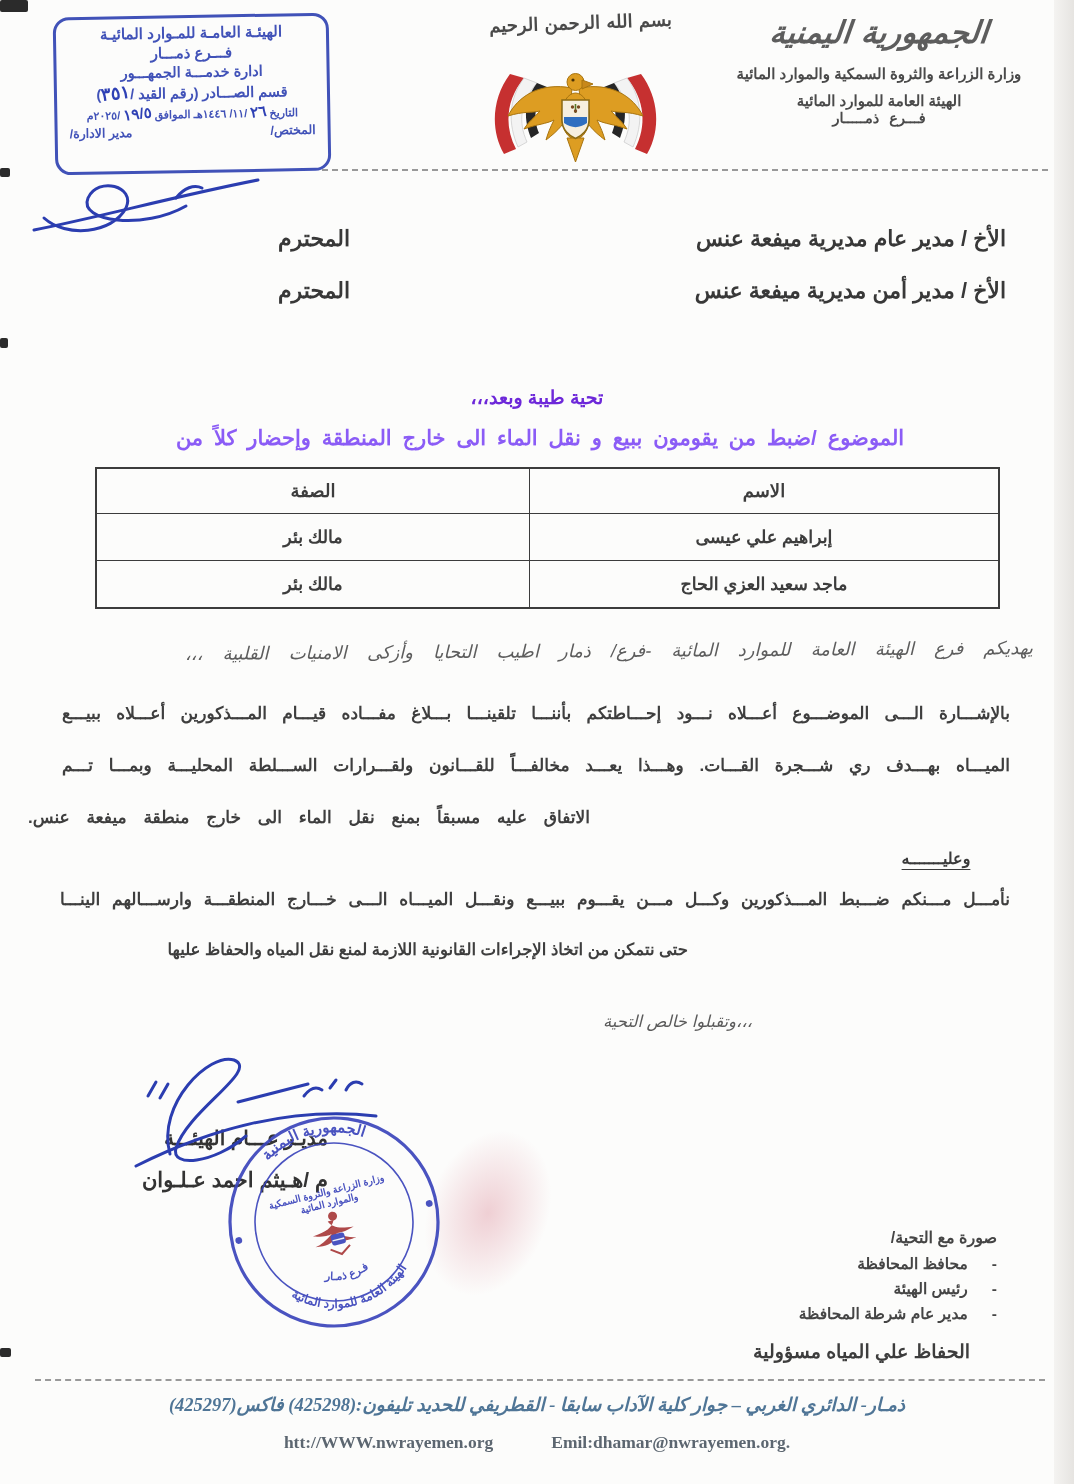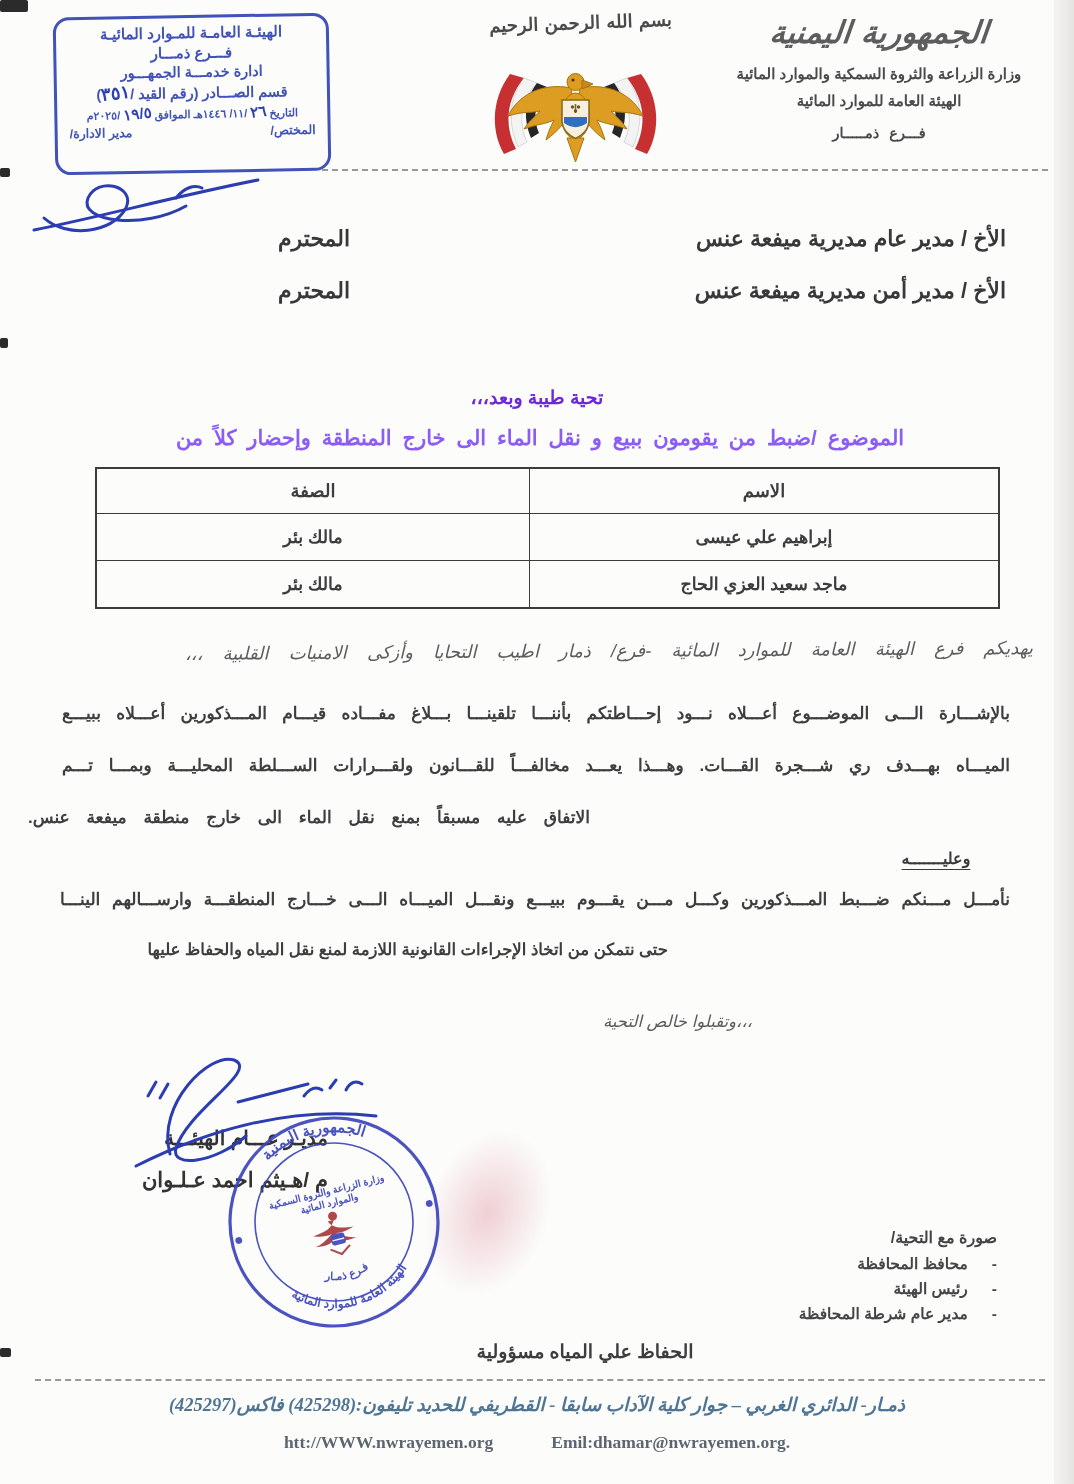--- a/index.html
+++ b/index.html
@@ -41,21 +41,21 @@
     font-family:"DejaVu Serif","Liberation Serif",serif;}
   .emblem{left:478px;top:54px;}
 
   
   .hdr-right{left:700px;top:14px;width:358px;text-align:center;direction:rtl;}
   .hdr-country{font-size:31px;font-weight:bold;color:#5d5d5d;
     transform:skewX(-6deg);font-family:"DejaVu Serif","Liberation Serif",serif;
     font-style:italic;}
   .hdr-ministry{font-size:15px;font-weight:bold;color:#4a4a4a;margin-top:15px;}
   .hdr-authority{font-size:15px;font-weight:bold;color:#4a4a4a;margin-top:9px;}
-  .hdr-branch{font-size:14.5px;font-weight:bold;color:#4a4a4a;margin-top:15px;
+  .hdr-branch{font-size:14.5px;font-weight:bold;color:#4a4a4a;margin-top:0;
     word-spacing:6px;}
 
   .dash-line{border-top:2px dashed #999;height:0;}
 
   
   .addr{left:278px;top:226px;width:728px;}
   .addr-row{display:flex;justify-content:space-between;direction:rtl;
     font-size:22px;font-weight:bold;color:#383838;margin-bottom:26px;}
 
   .greeting{left:0;top:386px;width:1074px;text-align:center;
@@ -82,21 +82,21 @@
     font-style:italic;transform:rotate(-0.4deg);}
   .bodyline{font-size:17px;font-weight:bold;color:#3e3e3e;}
   .p1l1{left:62px;top:703px;width:948px;}
   .p1l2{left:62px;top:755px;width:948px;}
   .p1l3{left:28px;top:807px;width:562px;}
   .therefore{left:862px;top:849px;width:148px;direction:rtl;text-align:center;
     font-size:16px;font-weight:bold;color:#3a3a3a;
     text-decoration:underline;text-underline-offset:5px;}
   .p2l1{left:60px;top:889px;width:950px;}
   .p2l2{left:168px;top:940px;width:500px;direction:rtl;text-align:center;
-    white-space:nowrap;font-size:16.5px;}
+    white-space:nowrap;font-size:16.5px;padding-left:20px;}
   .closing{left:565px;top:1012px;width:225px;text-align:center;
     font-size:16.5px;color:#5a5a5a;font-style:italic;}
 
   
   .sig-title{left:88px;top:1126px;width:240px;direction:rtl;text-align:right;
     font-size:20px;font-weight:bold;color:#333;}
   .sig-name{left:62px;top:1168px;width:266px;direction:rtl;text-align:right;
     font-size:21px;font-weight:bold;color:#333;}
   .sig-scribble{left:118px;top:1044px;z-index:6;}
   .sig-scribble-top{left:26px;top:146px;z-index:6;}
@@ -106,21 +106,21 @@
     transform:rotate(20deg);}
 
   
   .cc{left:735px;top:1228px;width:262px;direction:rtl;color:#454545;}
   .cc-label{font-size:16px;font-weight:bold;text-align:right;margin-bottom:8px;}
   .cc-item{display:flex;direction:rtl;gap:24px;font-size:15.5px;font-weight:bold;
     margin-bottom:7px;justify-content:flex-start;}
   .cc-item .dash{font-weight:bold;}
 
   
-  .slogan{left:200px;top:1340px;width:770px;text-align:center;
+  .slogan{left:200px;top:1340px;width:770px;
     font-size:19px;font-weight:bold;color:#3d3d3d;}
   .footer1{left:60px;top:1394px;width:954px;text-align:center;direction:rtl;
     font-family:"Liberation Serif",serif;font-style:italic;font-weight:bold;
     font-size:18.5px;color:#4f7596;}
   .footer2{left:60px;top:1432px;width:954px;text-align:center;
     font-family:"Liberation Serif",serif;font-size:17.5px;color:#5c6670;font-weight:bold;}
   .footer2 .gap{display:inline-block;width:58px;}
 </style>
 </head>
 <body>

